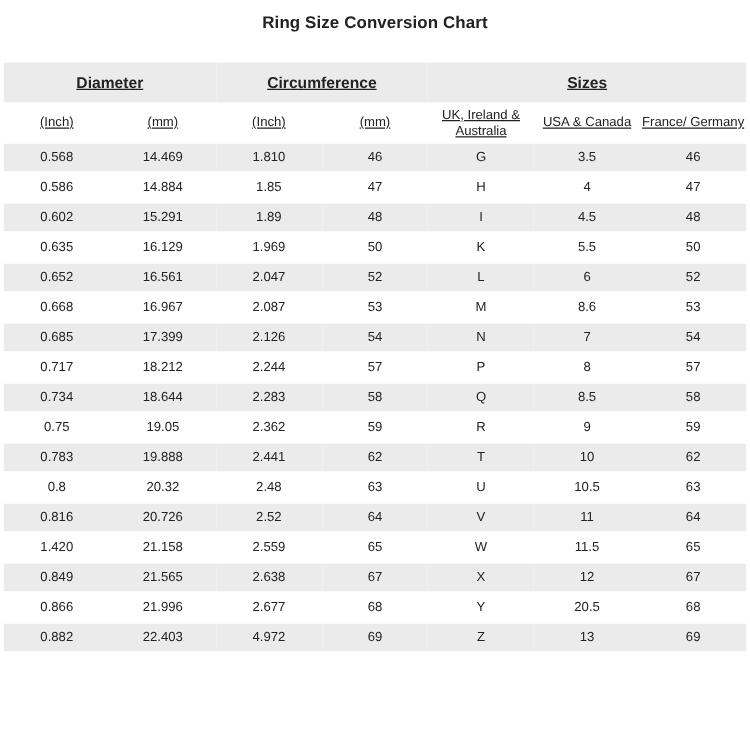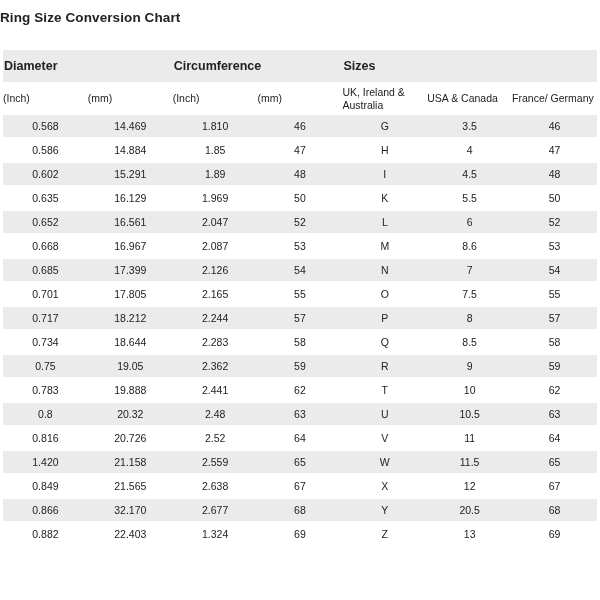--- a/index.html
+++ b/index.html
@@ -6,34 +6,36 @@
   body {
     width: 600px;
     height: 600px;
     overflow: hidden;
     background: var(--bg, #ffffff);
     color: var(--text, #222222);
     font-family: "Liberation Sans", sans-serif;
   }
   .page-title {
     padding-top: 10px;
+    text-align: center;
     font-size: 13.5px;
     font-weight: bold;
     line-height: 16px;
     letter-spacing: 0.1px;
   }
   table.ring-table {
     margin: 24px 3px 0 3px;
     width: 594px;
     table-layout: fixed;
     border-collapse: collapse;
   }
   thead th {
-    text-align: left;
+    text-align: center;
     vertical-align: middle;
+    text-decoration: underline;
   }
   .group-row th {
     height: 30px;
     background: var(--stripe, #ebebeb);
     font-size: 12.5px;
     font-weight: bold;
   }
   .subhead-row th {
     height: 33px;
     background: #ffffff;
@@ -144,29 +146,20 @@
       <tr>
         <td>0.685</td>
         <td>17.399</td>
         <td>2.126</td>
         <td>54</td>
         <td>N</td>
         <td>7</td>
         <td>54</td>
       </tr>
       <tr>
-        <td>0.701</td>
-        <td>17.805</td>
-        <td>2.165</td>
-        <td>55</td>
-        <td>O</td>
-        <td>7.5</td>
-        <td>55</td>
-      </tr>
-      <tr>
         <td>0.717</td>
         <td>18.212</td>
         <td>2.244</td>
         <td>57</td>
         <td>P</td>
         <td>8</td>
         <td>57</td>
       </tr>
       <tr>
         <td>0.734</td>
@@ -226,30 +219,30 @@
         <td>0.849</td>
         <td>21.565</td>
         <td>2.638</td>
         <td>67</td>
         <td>X</td>
         <td>12</td>
         <td>67</td>
       </tr>
       <tr>
         <td>0.866</td>
-        <td>32.170</td>
+        <td>21.996</td>
         <td>2.677</td>
         <td>68</td>
         <td>Y</td>
         <td>20.5</td>
         <td>68</td>
       </tr>
       <tr>
         <td>0.882</td>
         <td>22.403</td>
-        <td>1.324</td>
+        <td>4.972</td>
         <td>69</td>
         <td>Z</td>
         <td>13</td>
         <td>69</td>
       </tr>
     </tbody>
 </table>
 
 </body></html>

